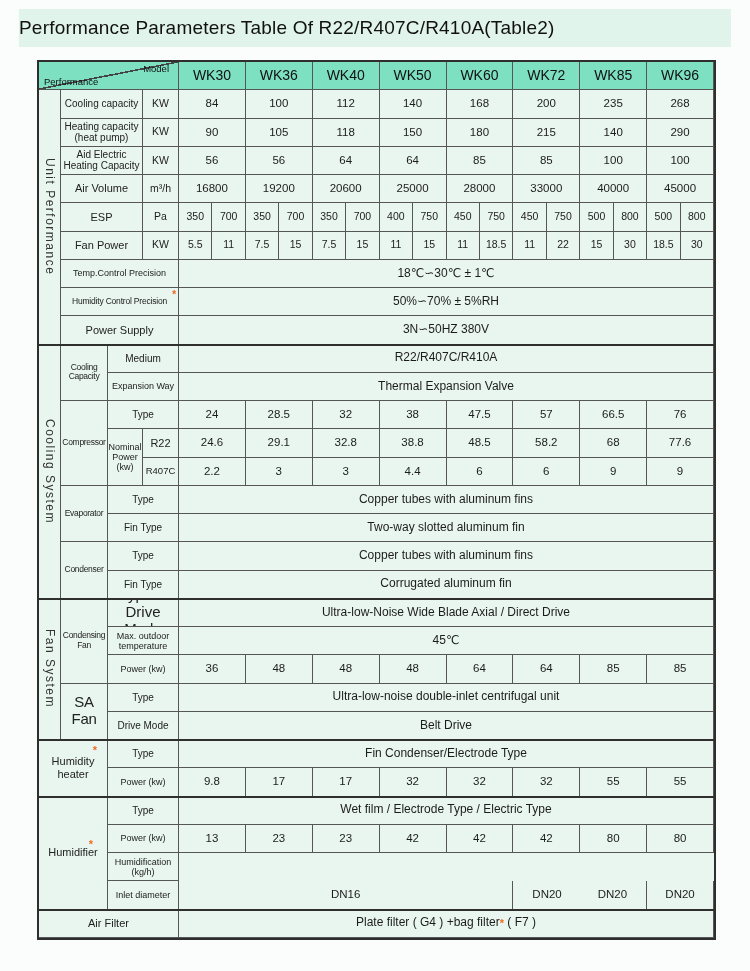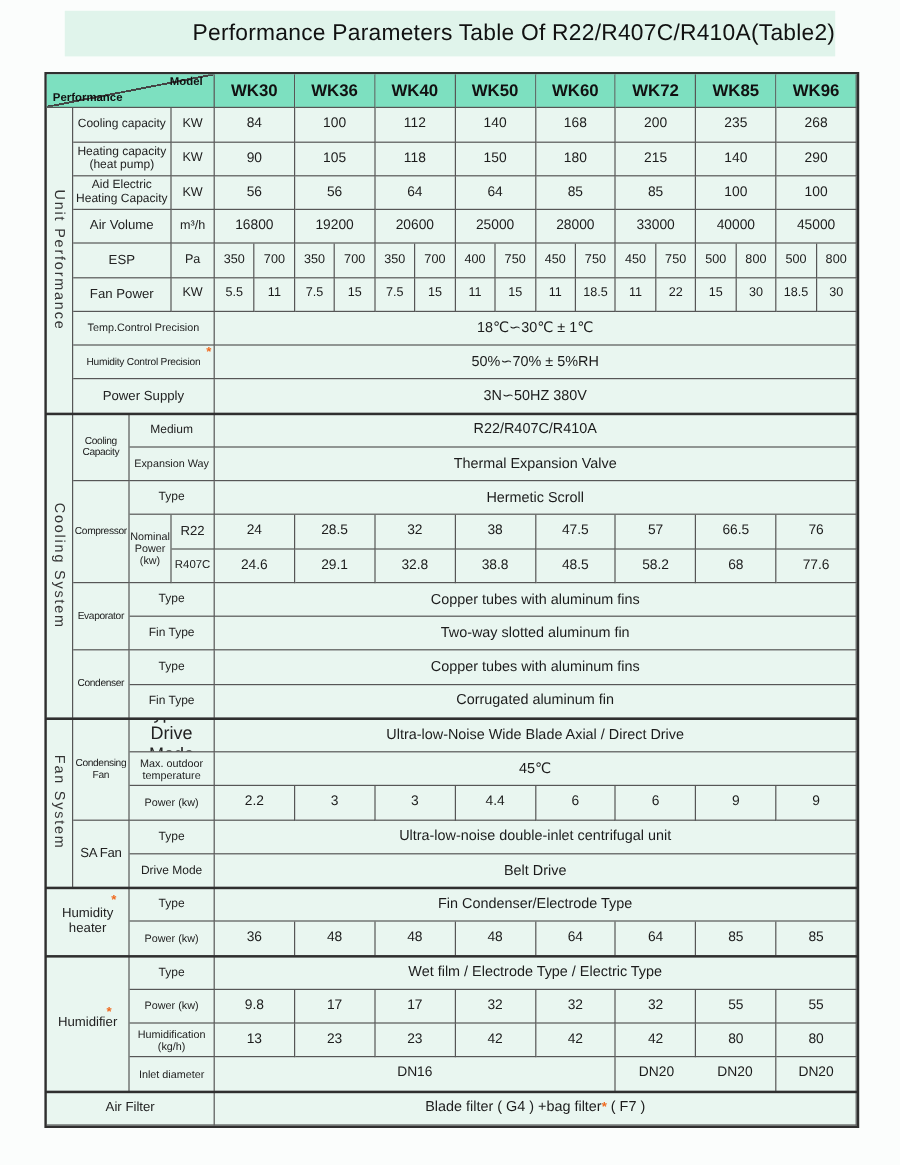--- a/index.html
+++ b/index.html
@@ -3,44 +3,44 @@
 <meta charset="utf-8">
 <style>
   html,body{margin:0;padding:0;}
   body{
     width:750px;height:971px;
     background:#fbfdfc;
     font-family:"Liberation Sans","DejaVu Sans",sans-serif;
     color:#1c1c1c;
   }
   .title-band{
-    width:642px;height:38px;margin:9px auto 13px auto;
+    width:712px;height:38px;margin:9px auto 13px auto;
     background:#e0f4eb;
-    display:flex;align-items:center;justify-content:flex-end;
+    display:flex;align-items:center;justify-content:flex-start;
   }
   .title{margin:0;font-size:19px;font-weight:400;letter-spacing:.2px;color:#111;}
 
   .t{
     position:relative;
     box-sizing:border-box;
     width:679px;margin:0 0 0 37px;
     border:2px solid #2f2f2f;
     background:#e9f6f0;
     display:grid;
     grid-template-columns:22px 47px 35px 36px repeat(16,1fr);
     grid-auto-rows:28.25px;
   }
   .c{
     border-right:1px solid #565656;
     border-bottom:1px solid #565656;
     display:flex;align-items:center;justify-content:center;
     text-align:center;padding:0 1px;line-height:1.12;
     overflow:hidden;font-size:11.5px;
   }
-  .hd{background:#7de0c0;font-size:14px;color:#111;font-weight:bold;}
+  .hd{background:#7de0c0;font-size:14px;color:#111;}
   
   .g1{grid-column:1}.g2{grid-column:2}.g3{grid-column:3}.g4{grid-column:4}
   .g23{grid-column:2/span 2}.g34{grid-column:3/span 2}
   .g24{grid-column:2/span 3}.g14{grid-column:1/span 4}.g12{grid-column:1/span 2}
   .full{grid-column:5/21;font-size:12px;}
   .m0{grid-column:5/span 2}.m1{grid-column:7/span 2}.m2{grid-column:9/span 2}.m3{grid-column:11/span 2}
   .m4{grid-column:13/span 2}.m5{grid-column:15/span 2}.m6{grid-column:17/span 2}.m7{grid-column:19/span 2}
   .h0{grid-column:5}.h1{grid-column:6}.h2{grid-column:7}.h3{grid-column:8}
   .h4{grid-column:9}.h5{grid-column:10}.h6{grid-column:11}.h7{grid-column:12}
   .h8{grid-column:13}.h9{grid-column:14}.h10{grid-column:15}.h11{grid-column:16}
@@ -192,21 +192,20 @@
     </div>
 
   <div class="c g2 sg" style="grid-row:11/span 2">Cooling Capacity</div>
   <div class="c g34 pl" style="grid-row:11">Medium</div>
   <div class="c full" style="grid-row:11">R22/R407C/R410A</div>
   <div class="c g34 pl" style="grid-row:12;font-size:9px">Expansion Way</div>
   <div class="c g2 sg" style="grid-row:13/span 3">Compressor</div>
 
   <div class="c full" style="grid-row:12">Thermal Expansion Valve</div>
   <div class="c g34 pl" style="grid-row:13">Type</div>
-  <div class="c full" style="grid-row:13">Hermetic Scroll</div>
 
   <div class="c g3 pl" style="grid-row:14/span 2;font-size:9px">Nominal Power (kw)</div>
   <div class="c g4 pl fs11" style="grid-row:14">R22</div>
   <div class="c m0">24</div>
   <div class="c m1">28.5</div>
   <div class="c m2">32</div>
   <div class="c m3">38</div>
   <div class="c m4">47.5</div>
   <div class="c m5">57</div>
   <div class="c m6">66.5</div>
@@ -247,21 +246,21 @@
   <div class="c g34 pl" style="grid-row:22;font-size:9px">Power (kw)</div>
   <div class="c m0">2.2</div>
   <div class="c m1">3</div>
   <div class="c m2">3</div>
   <div class="c m3">4.4</div>
   <div class="c m4">6</div>
   <div class="c m5">6</div>
   <div class="c m6">9</div>
   <div class="c m7">9</div>
 
-  <div class="c g2 sg" style="grid-row:23/span 2;font-size:11px">SA Fan</div>
+  <div class="c g2 sg" style="grid-row:23/span 2;font-size:15px">SA Fan</div>
   <div class="c g34 pl" style="grid-row:23">Type</div>
   <div class="c full" style="grid-row:23">Ultra-low-noise double-inlet centrifugal unit</div>
   <div class="c g34 pl" style="grid-row:24">Drive Mode</div>
   <div class="c full" style="grid-row:24">Belt Drive</div>
 
   <div class="c g12 pl fs11 rel" style="grid-row:25/span 2">
     <span>Humidity heater</span>
     <span class="star" style="top:5px;right:10px">*</span>
   </div>
   <div class="c g34 pl" style="grid-row:25">Type</div>
@@ -307,21 +306,21 @@
   <div class="c g34 pl" style="grid-row:30;font-size:9px">Inlet diameter</div>
   <div class="c dn16" style="grid-row:30">DN16</div>
   <div class="c dnpair" style="grid-row:30;justify-content:space-around">
     <span>DN20</span>
     <span>DN20</span>
   </div>
   <div class="c dnlast" style="grid-row:30">DN20</div>
 
   <div class="c g14 pl fs11" style="grid-row:31">Air Filter</div>
   <div class="c full" style="grid-row:31">
-    <span>Blade filter ( G4 ) +bag filter</span>
+    <span>Plate filter ( G4 ) +bag filter</span>
       <span class="stari">*</span>
       <span class="pre"> ( F7 )</span>
   </div>
 
   <div class="sep" style="top:281.5px"></div>
   <div class="sep" style="top:535.75px"></div>
   <div class="sep" style="top:677px"></div>
   <div class="sep" style="top:733.5px"></div>
   <div class="sep" style="top:846.5px"></div>
 </div>

